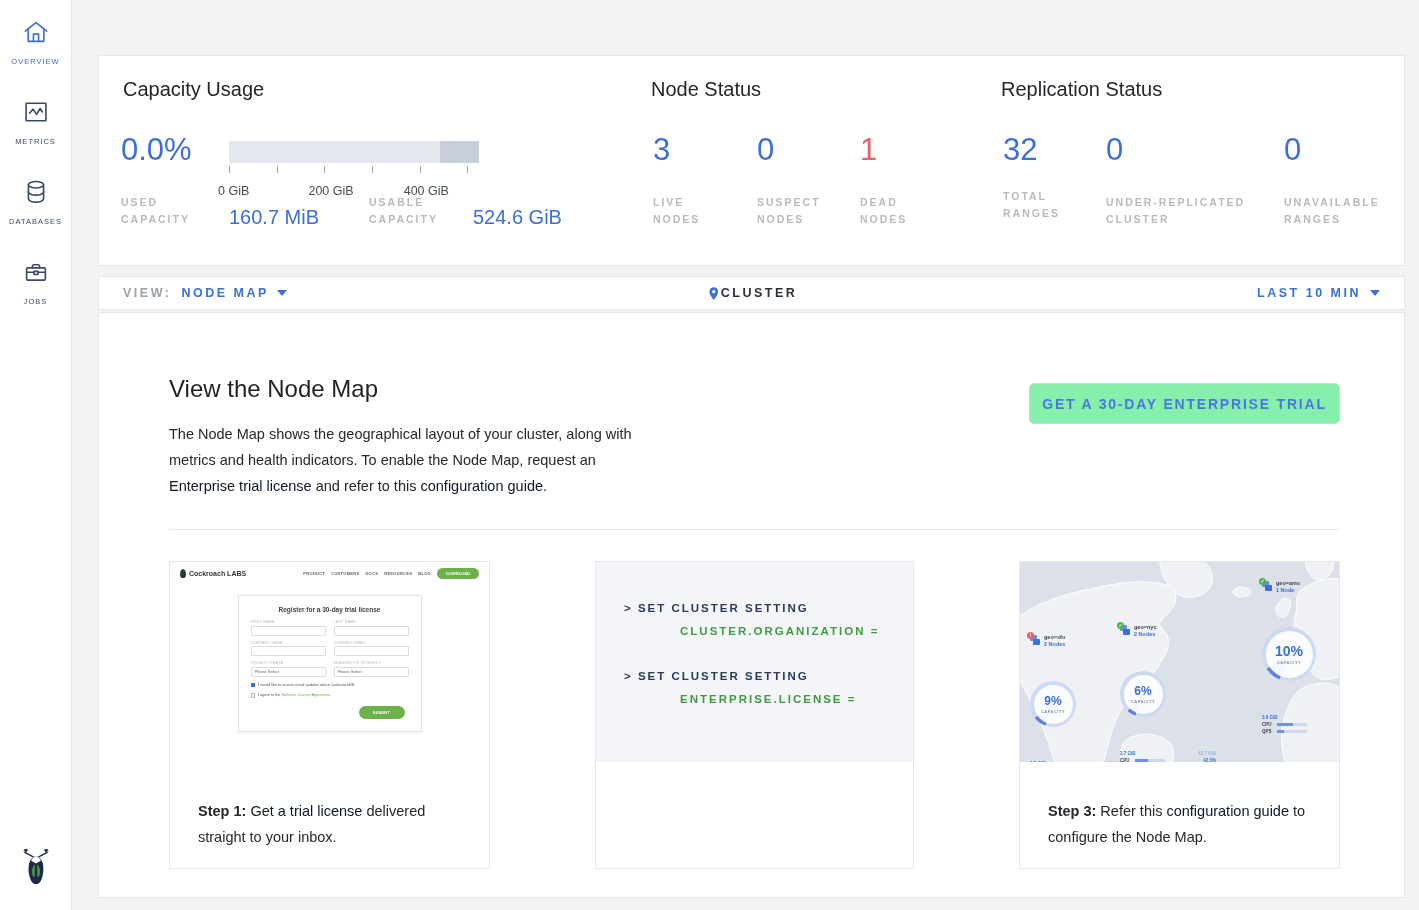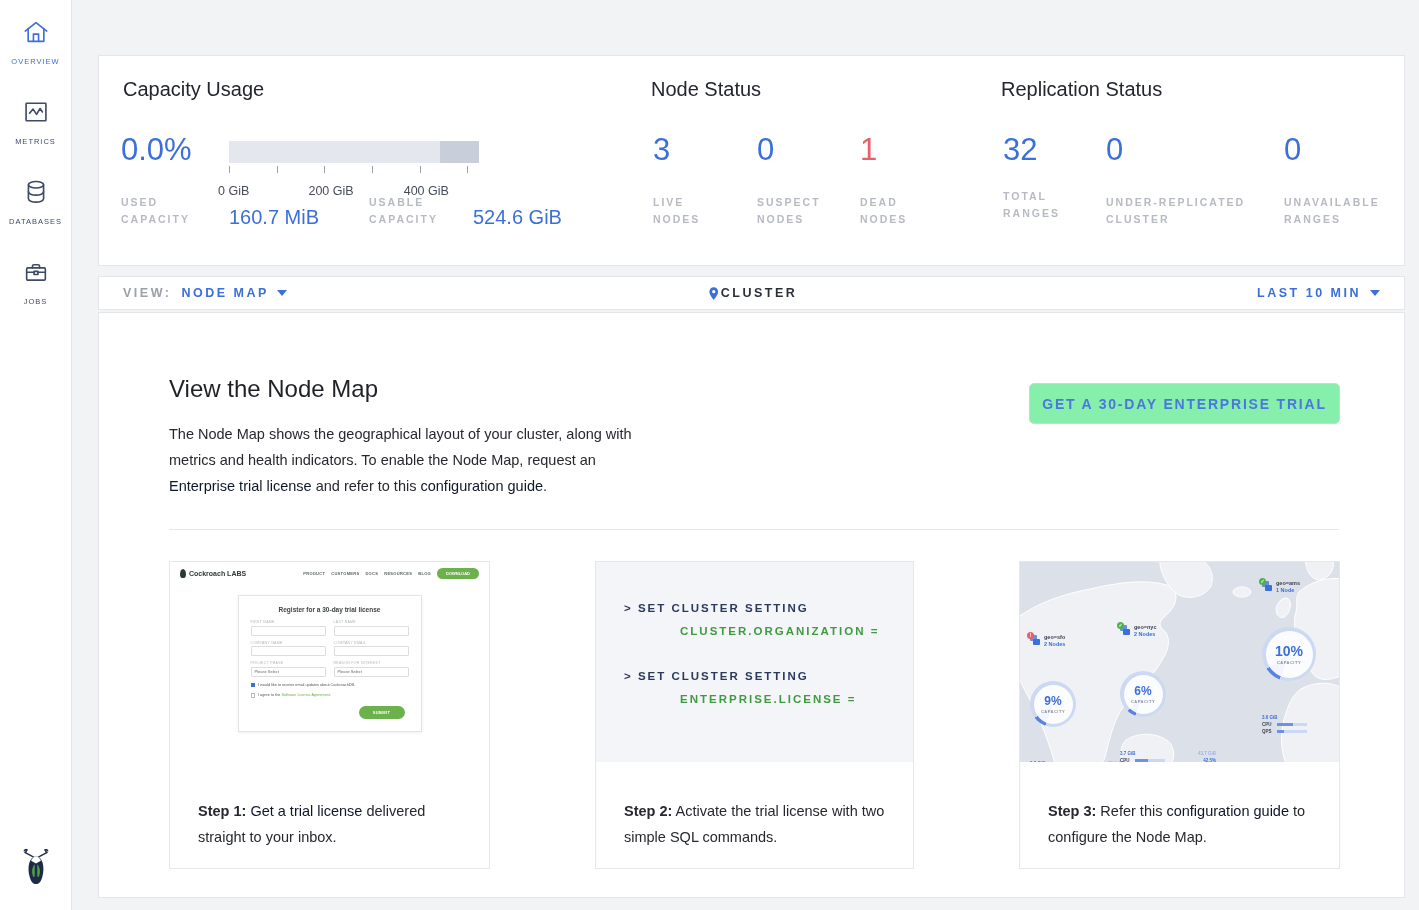--- a/index.html
+++ b/index.html
@@ -326,23 +326,20 @@
         <div class="sql-area">
           <div class="sql-block1">
             <div class="sql-prompt">&gt; SET CLUSTER SETTING</div>
             <div class="sql-arg">CLUSTER.ORGANIZATION =</div>
           </div>
           <div class="sql-block2">
             <div class="sql-prompt">&gt; SET CLUSTER SETTING</div>
             <div class="sql-arg">ENTERPRISE.LICENSE =</div>
           </div>
         </div>
-        <p class="step-caption">
-          <b>Step 2:</b><span> Activate the trial license with two simple SQL commands.</span>
-        </p>
       </div>
 
       <div class="step-card step3">
         <div class="map-area">
           <svg class="world" width="319" height="200" viewBox="0 0 319 200">
             <rect x="0" y="0" width="319" height="200" fill="#dce1e9"></rect>
             <g fill="#eff1f5" stroke="#ffffff" stroke-width="1">
               <path d="M-6 58 C18 40 44 32 70 27 C100 20 126 17 147 23 C157 27 159 38 151 48 C145 56 137 58 141 66 C149 71 151 81 145 93 C135 113 117 129 103 145 C95 157 91 171 87 187 C85 197 83 202 79 202 L35 202 C29 180 21 160 11 140 C3 124 -6 110 -6 96 Z"></path>
               <path d="M140 -6 L178 -4 C190 1 196 14 190 26 C182 36 167 38 157 32 C147 24 138 8 140 -6 Z"></path>
               <ellipse cx="222" cy="30" rx="9" ry="5"></ellipse>

